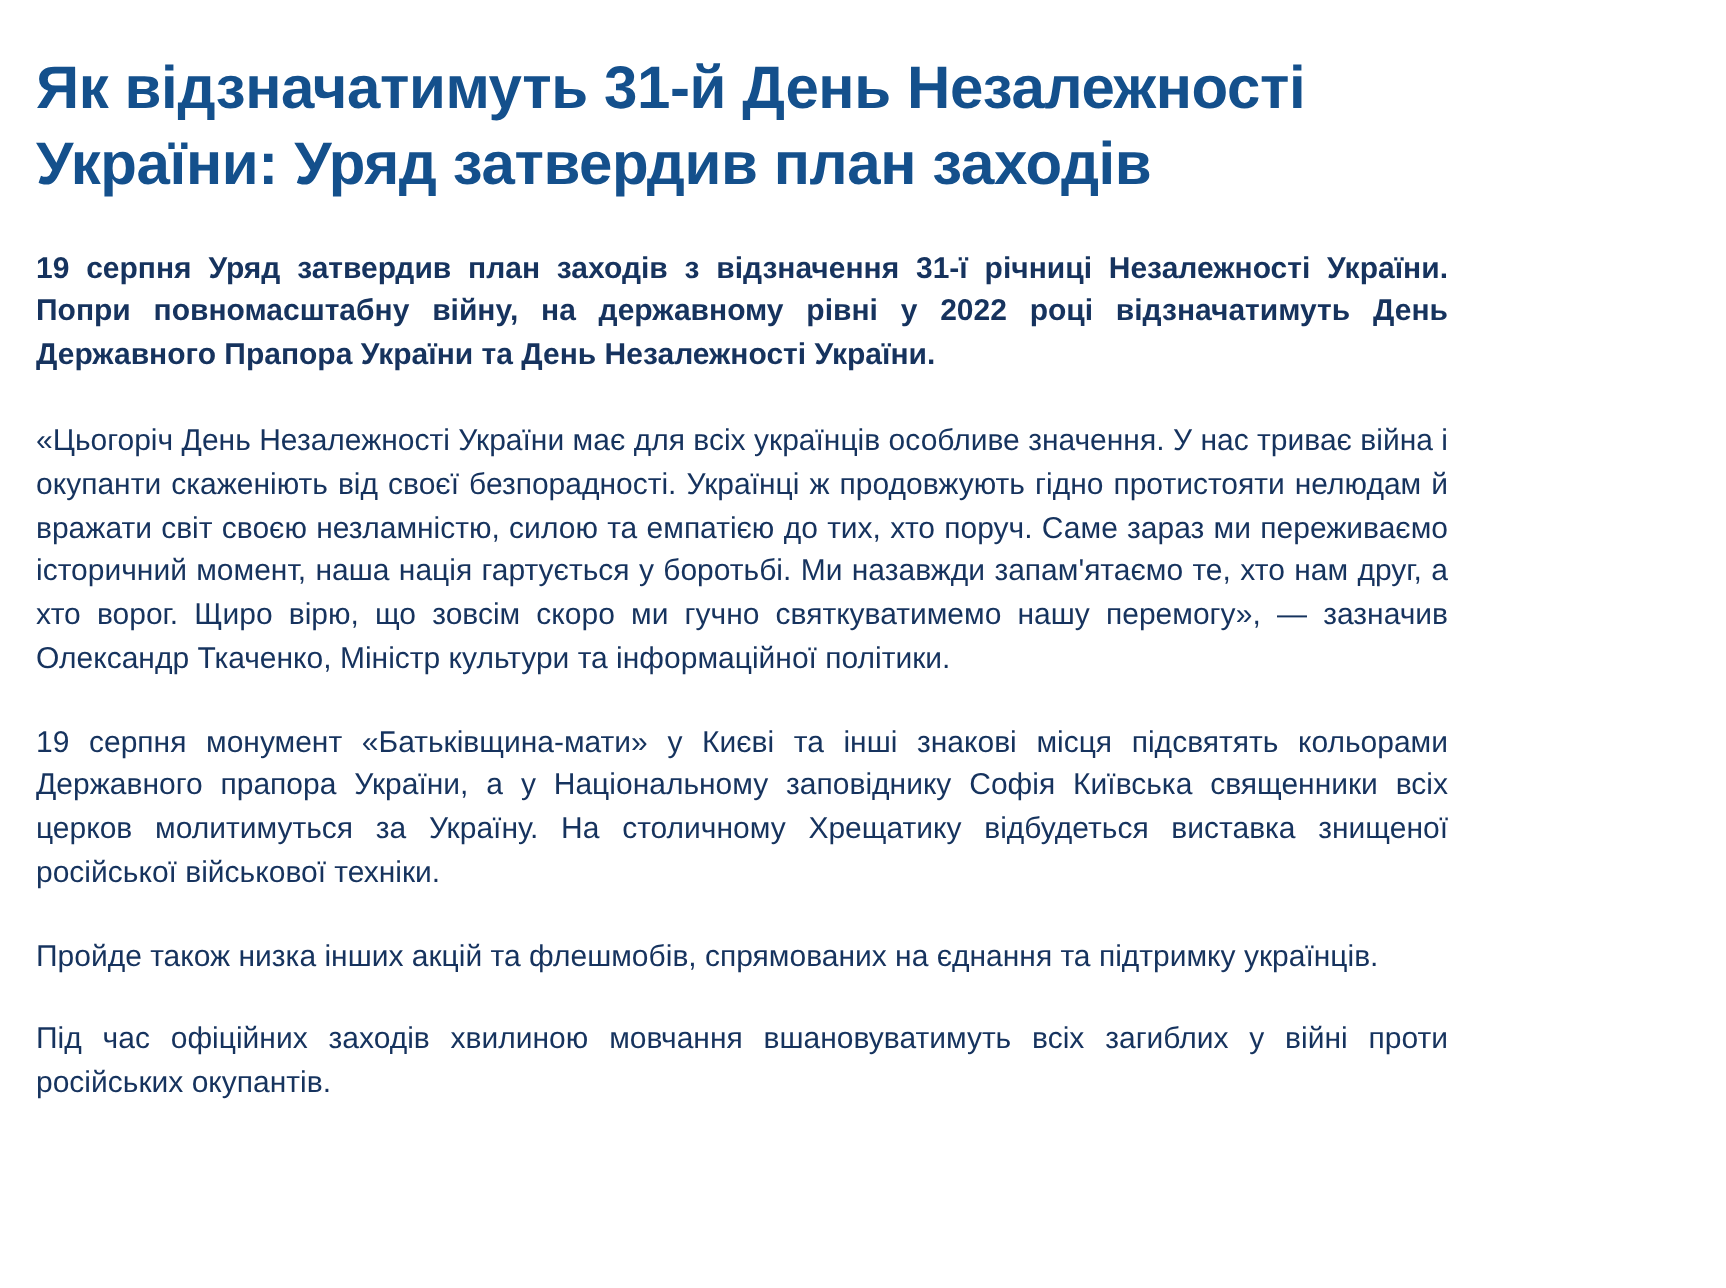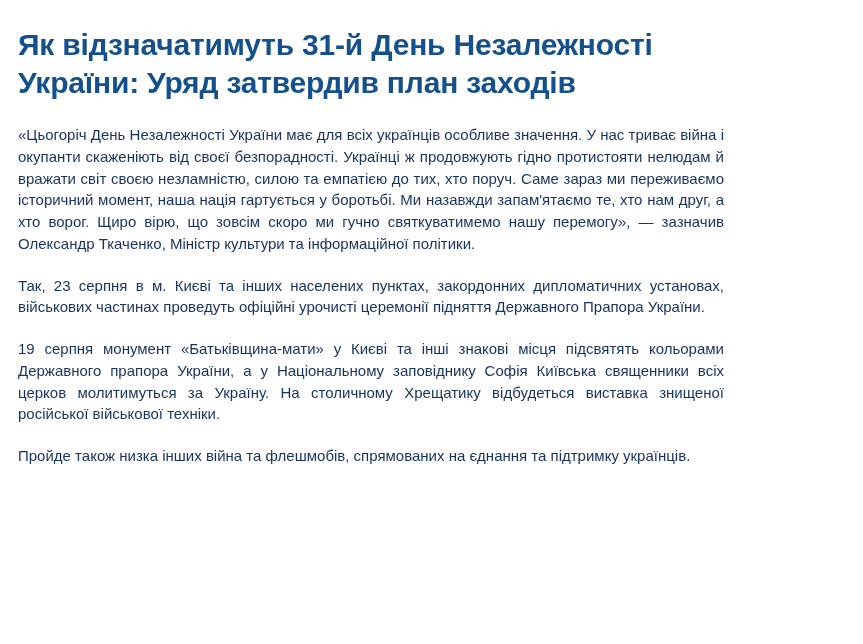--- a/index.html
+++ b/index.html
@@ -49,23 +49,24 @@
     font-weight: normal;
   }
 </style>
 </head>
 <body>
 
 <div class="article">
 
   <h1 class="headline">Як відзначатимуть 31-й День Незалежності України: Уряд затвердив план заходів</h1>
 
+  <p class="lead">19 серпня Уряд затвердив план заходів з відзначення 31-ї річниці Незалежності України. Попри повномасштабну війну, на державному рівні у 2022 році відзначатимуть День Державного Прапора України та День Незалежності України.</p>
 
   <p class="para"><span>«Цьогоріч День Незалежності України має для всіх українців особливе значення. У нас триває війна і окупанти скаженіють від своєї безпорадності. Українці ж продовжують гідно протистояти нелюдам й вражати світ своєю незламністю, силою та емпатією до тих, хто поруч. Саме зараз ми переживаємо історичний момент, наша нація гартується у боротьбі. Ми назавжди запам'ятаємо те, хто нам друг, а хто ворог. Щиро вірю, що зовсім скоро ми гучно святкуватимемо нашу перемогу»,  — зазначив </span><span class="quote-attrib">Олександр Ткаченко, Міністр культури та інформаційної політики.</span></p>
 
-  <p class="para">Так, 23 серпня в м. Києві та інших населених пунктах, закордонних дипломатичних установах, військових частинах проведуть офіційні урочисті церемонії підняття Державного Прапора України.</p>
 
   <p class="para">19 серпня монумент «Батьківщина-мати» у Києві та інші знакові місця підсвятять кольорами Державного прапора України, а у Національному заповіднику Софія Київська священники всіх церков молитимуться за Україну. На столичному Хрещатику відбудеться виставка знищеної російської військової техніки.</p>
 
-  <p class="para">Пройде також низка інших війна та флешмобів, спрямованих на єднання та підтримку українців.</p>
+  <p class="para">Пройде також низка інших акцій та флешмобів, спрямованих на єднання та підтримку українців.</p>
 
+  <p class="para">Під час офіційних заходів хвилиною мовчання вшановуватимуть всіх загиблих у війні проти російських окупантів.</p>
 
 </div>
 
 </body></html>

